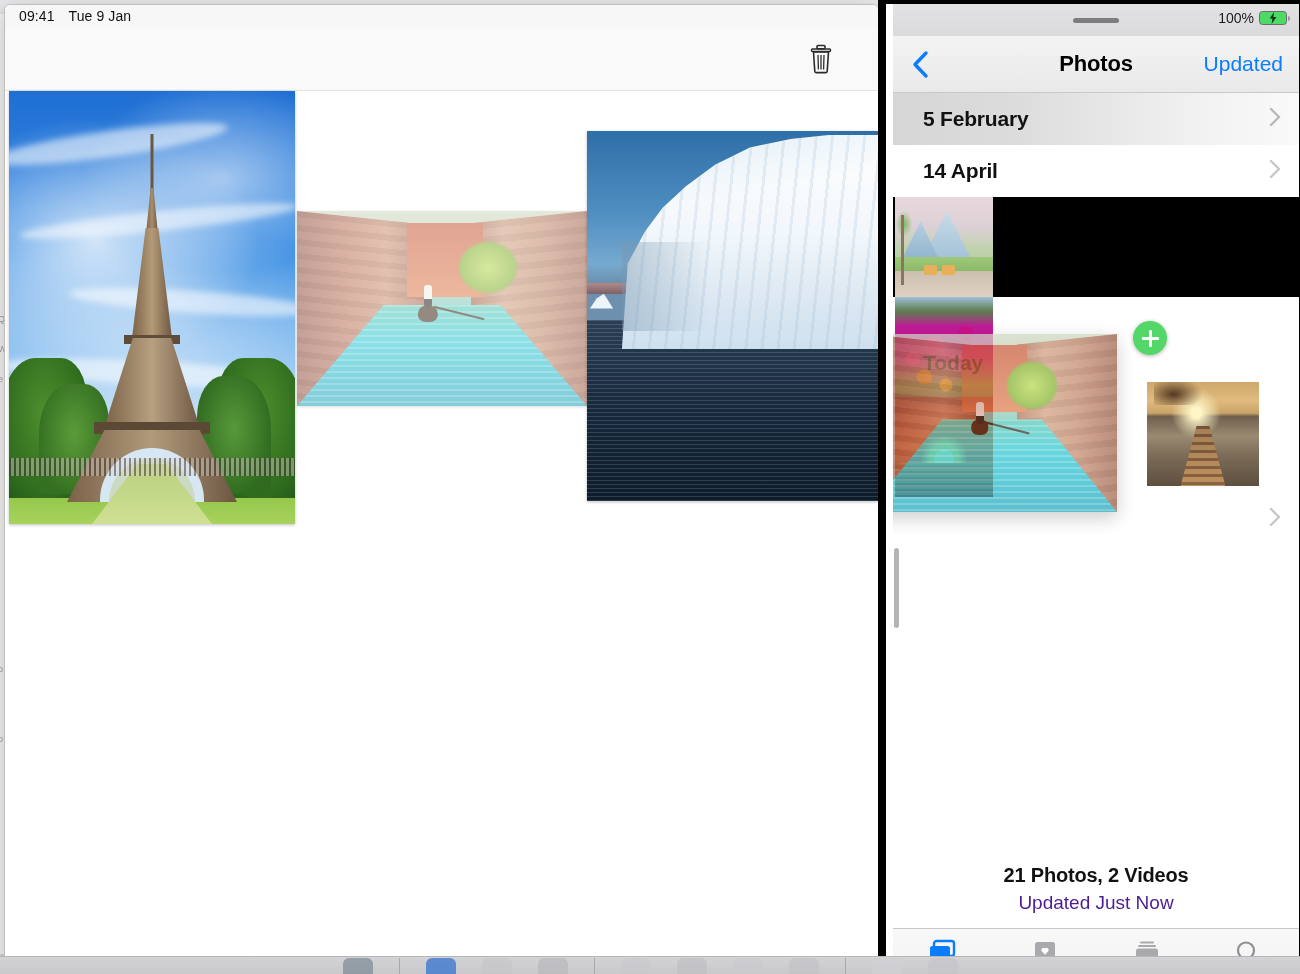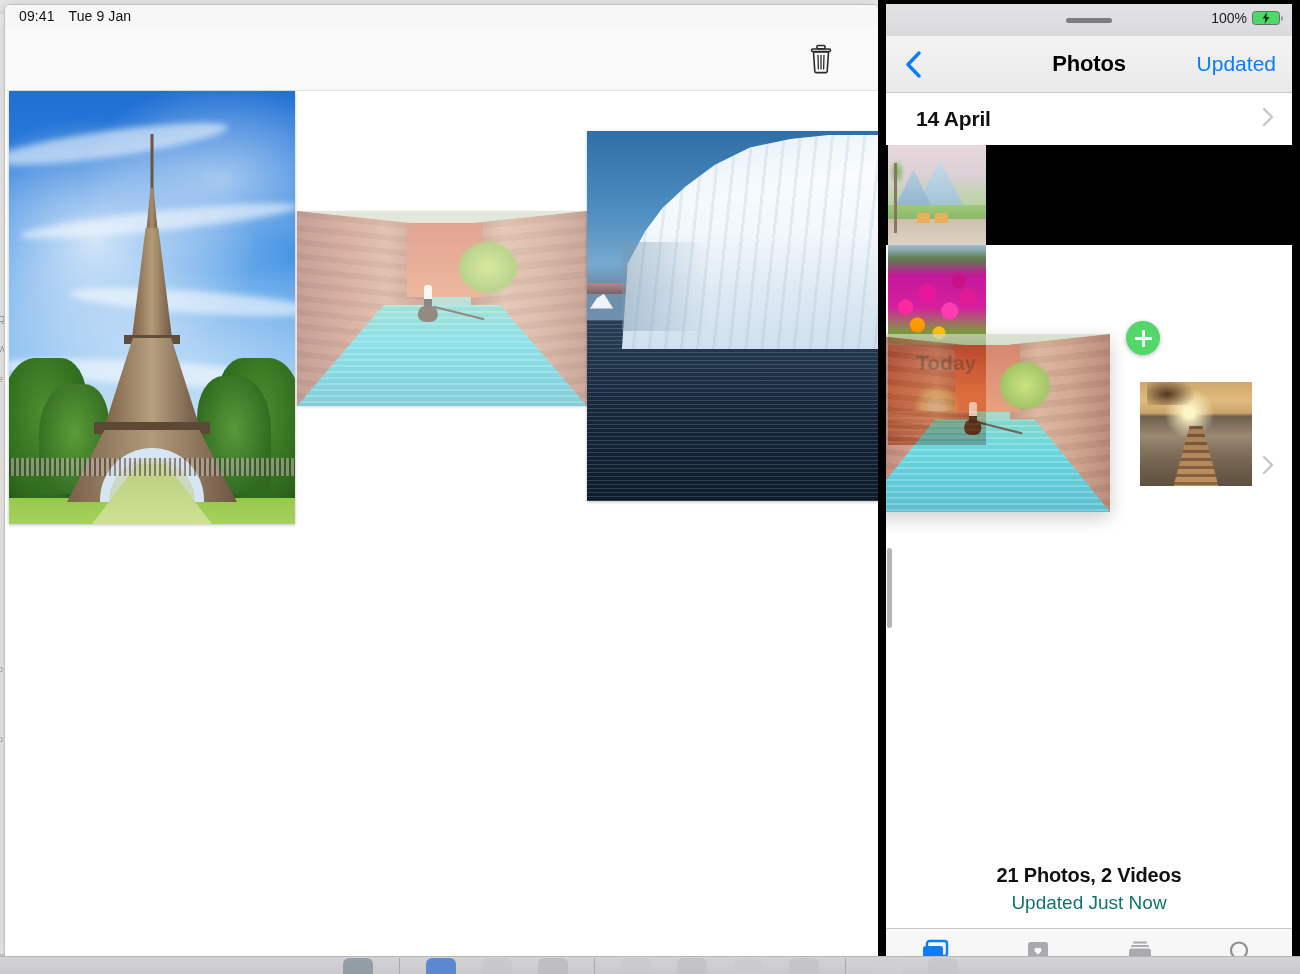--- a/index.html
+++ b/index.html
@@ -399,20 +399,21 @@
     height: 974px;
     background: #000;
     overflow: hidden;
   }
   .ipad-screen {
     position: absolute;
     left: 8px; top: 4px;
     width: 406px; height: 966px;
     background: #ffffff;
     overflow: hidden;
+    padding-left: 7px;
   }
   .ipad-status {
     height: 32px;
     background: linear-gradient(to bottom,#e2e2e4,#dadadc);
     display: flex;
     align-items: center;
     justify-content: center;
     position: relative;
   }
   .grabber {
@@ -540,21 +541,21 @@
     position: absolute;
     left: 0; right: 0; bottom: 0;
     text-align: center;
     padding-bottom: 14px;
     background: #fff;
   }
   .lib-count {
     font-size: 20px; font-weight: bold; color: #111; letter-spacing: -.2px;
   }
   .lib-updated {
-    font-size: 19px; color: #0f766e; margin-top: 5px;
+    font-size: 19px; color: #4c1d95; margin-top: 5px;
   }
 
   .tabbar {
     height: 75px;
     background: linear-gradient(to bottom,#f8f8f8,#f1f1f2);
     border-top: .5px solid #c8c8ca;
     display: flex;
     align-items: flex-start;
     padding-top: 9px;
     box-sizing: border-box;
@@ -690,20 +691,30 @@
         <div class="nav-title">Photos</div>
         <div class="nav-select">Updated</div>
       </div>
 
       <div class="list">
 
         <div class="scroll-track">
           <div class="scroll-thumb"></div>
         </div>
 
+        <div class="moment selected">
+          <div class="moment-head">
+            <div class="moment-title">5 February</div>
+            <span class="chev">
+              <svg width="12" height="20" viewBox="0 0 12 20" aria-hidden="true">
+                <polyline points="2,2 10,10 2,18" fill="none" stroke="#b8b8bc" stroke-width="2.4" stroke-linecap="round" stroke-linejoin="round"></polyline>
+              </svg>
+            </span>
+          </div>
+        </div>
 
         <div class="moment">
           <div class="moment-head">
             <div class="moment-title">14 April</div>
             <span class="chev">
               <svg width="12" height="20" viewBox="0 0 12 20" aria-hidden="true">
                 <polyline points="2,2 10,10 2,18" fill="none" stroke="#c6c6ca" stroke-width="2.4" stroke-linecap="round" stroke-linejoin="round"></polyline>
               </svg>
             </span>
           </div>

